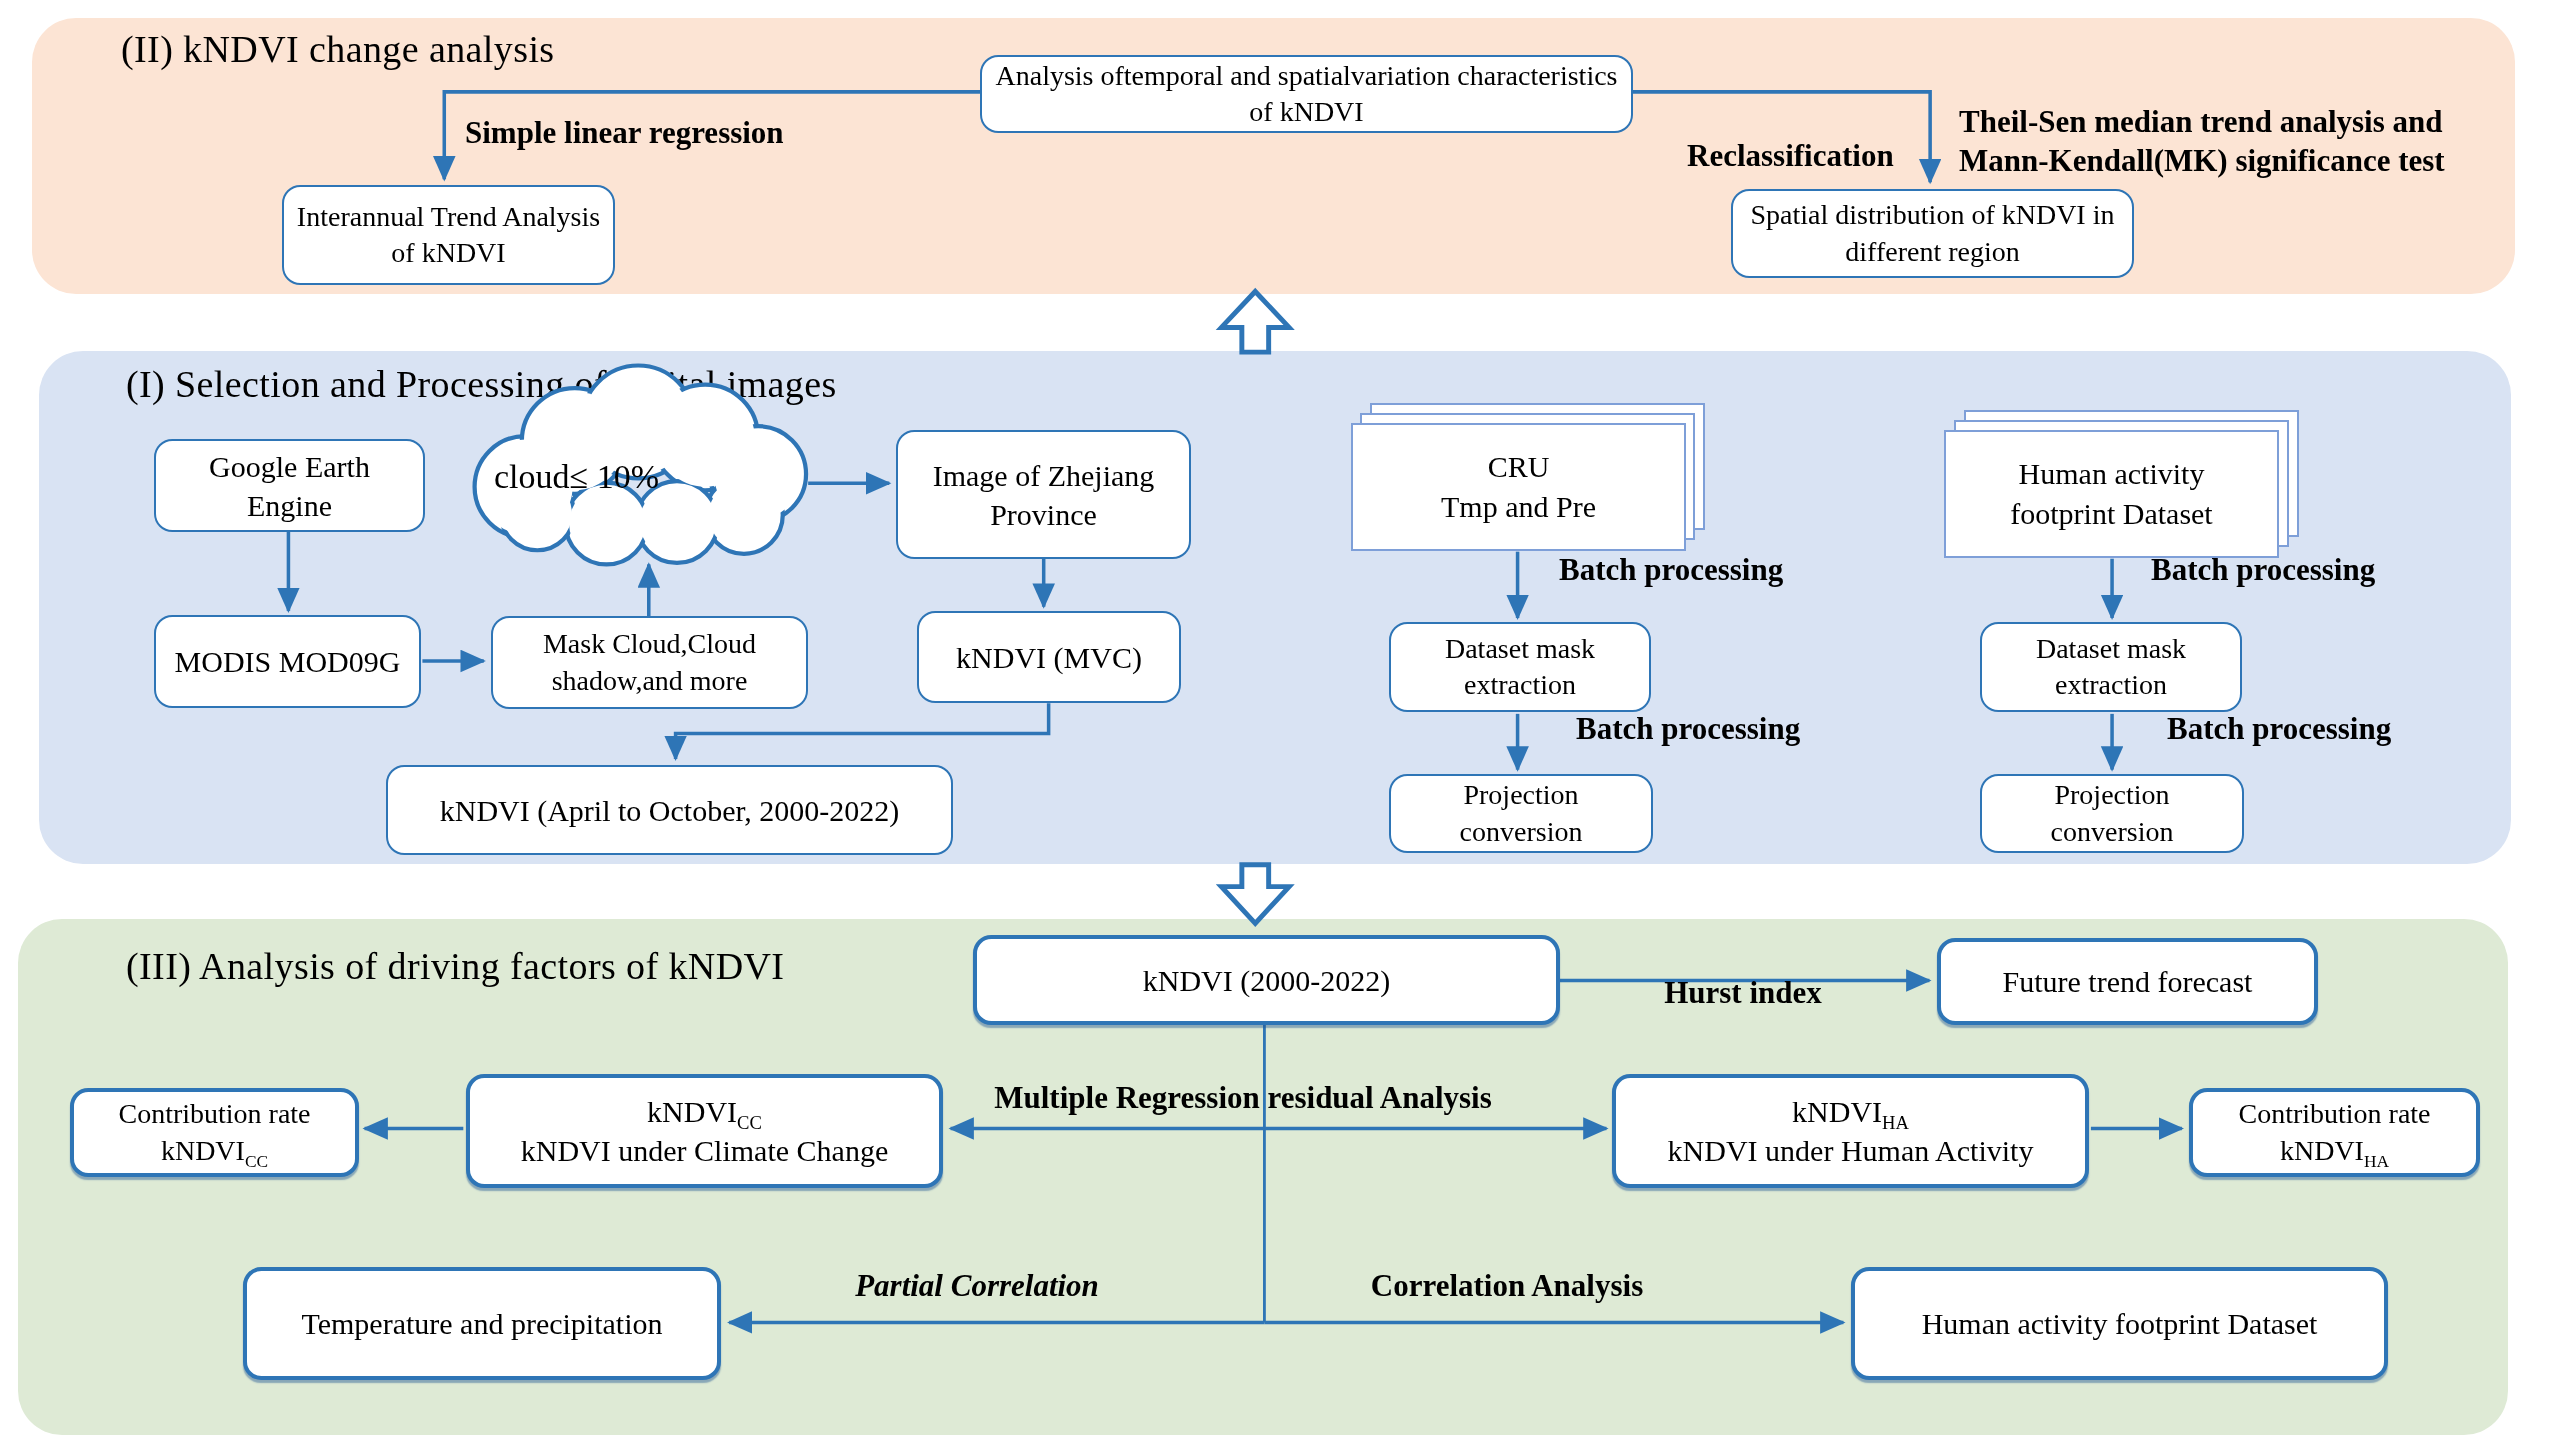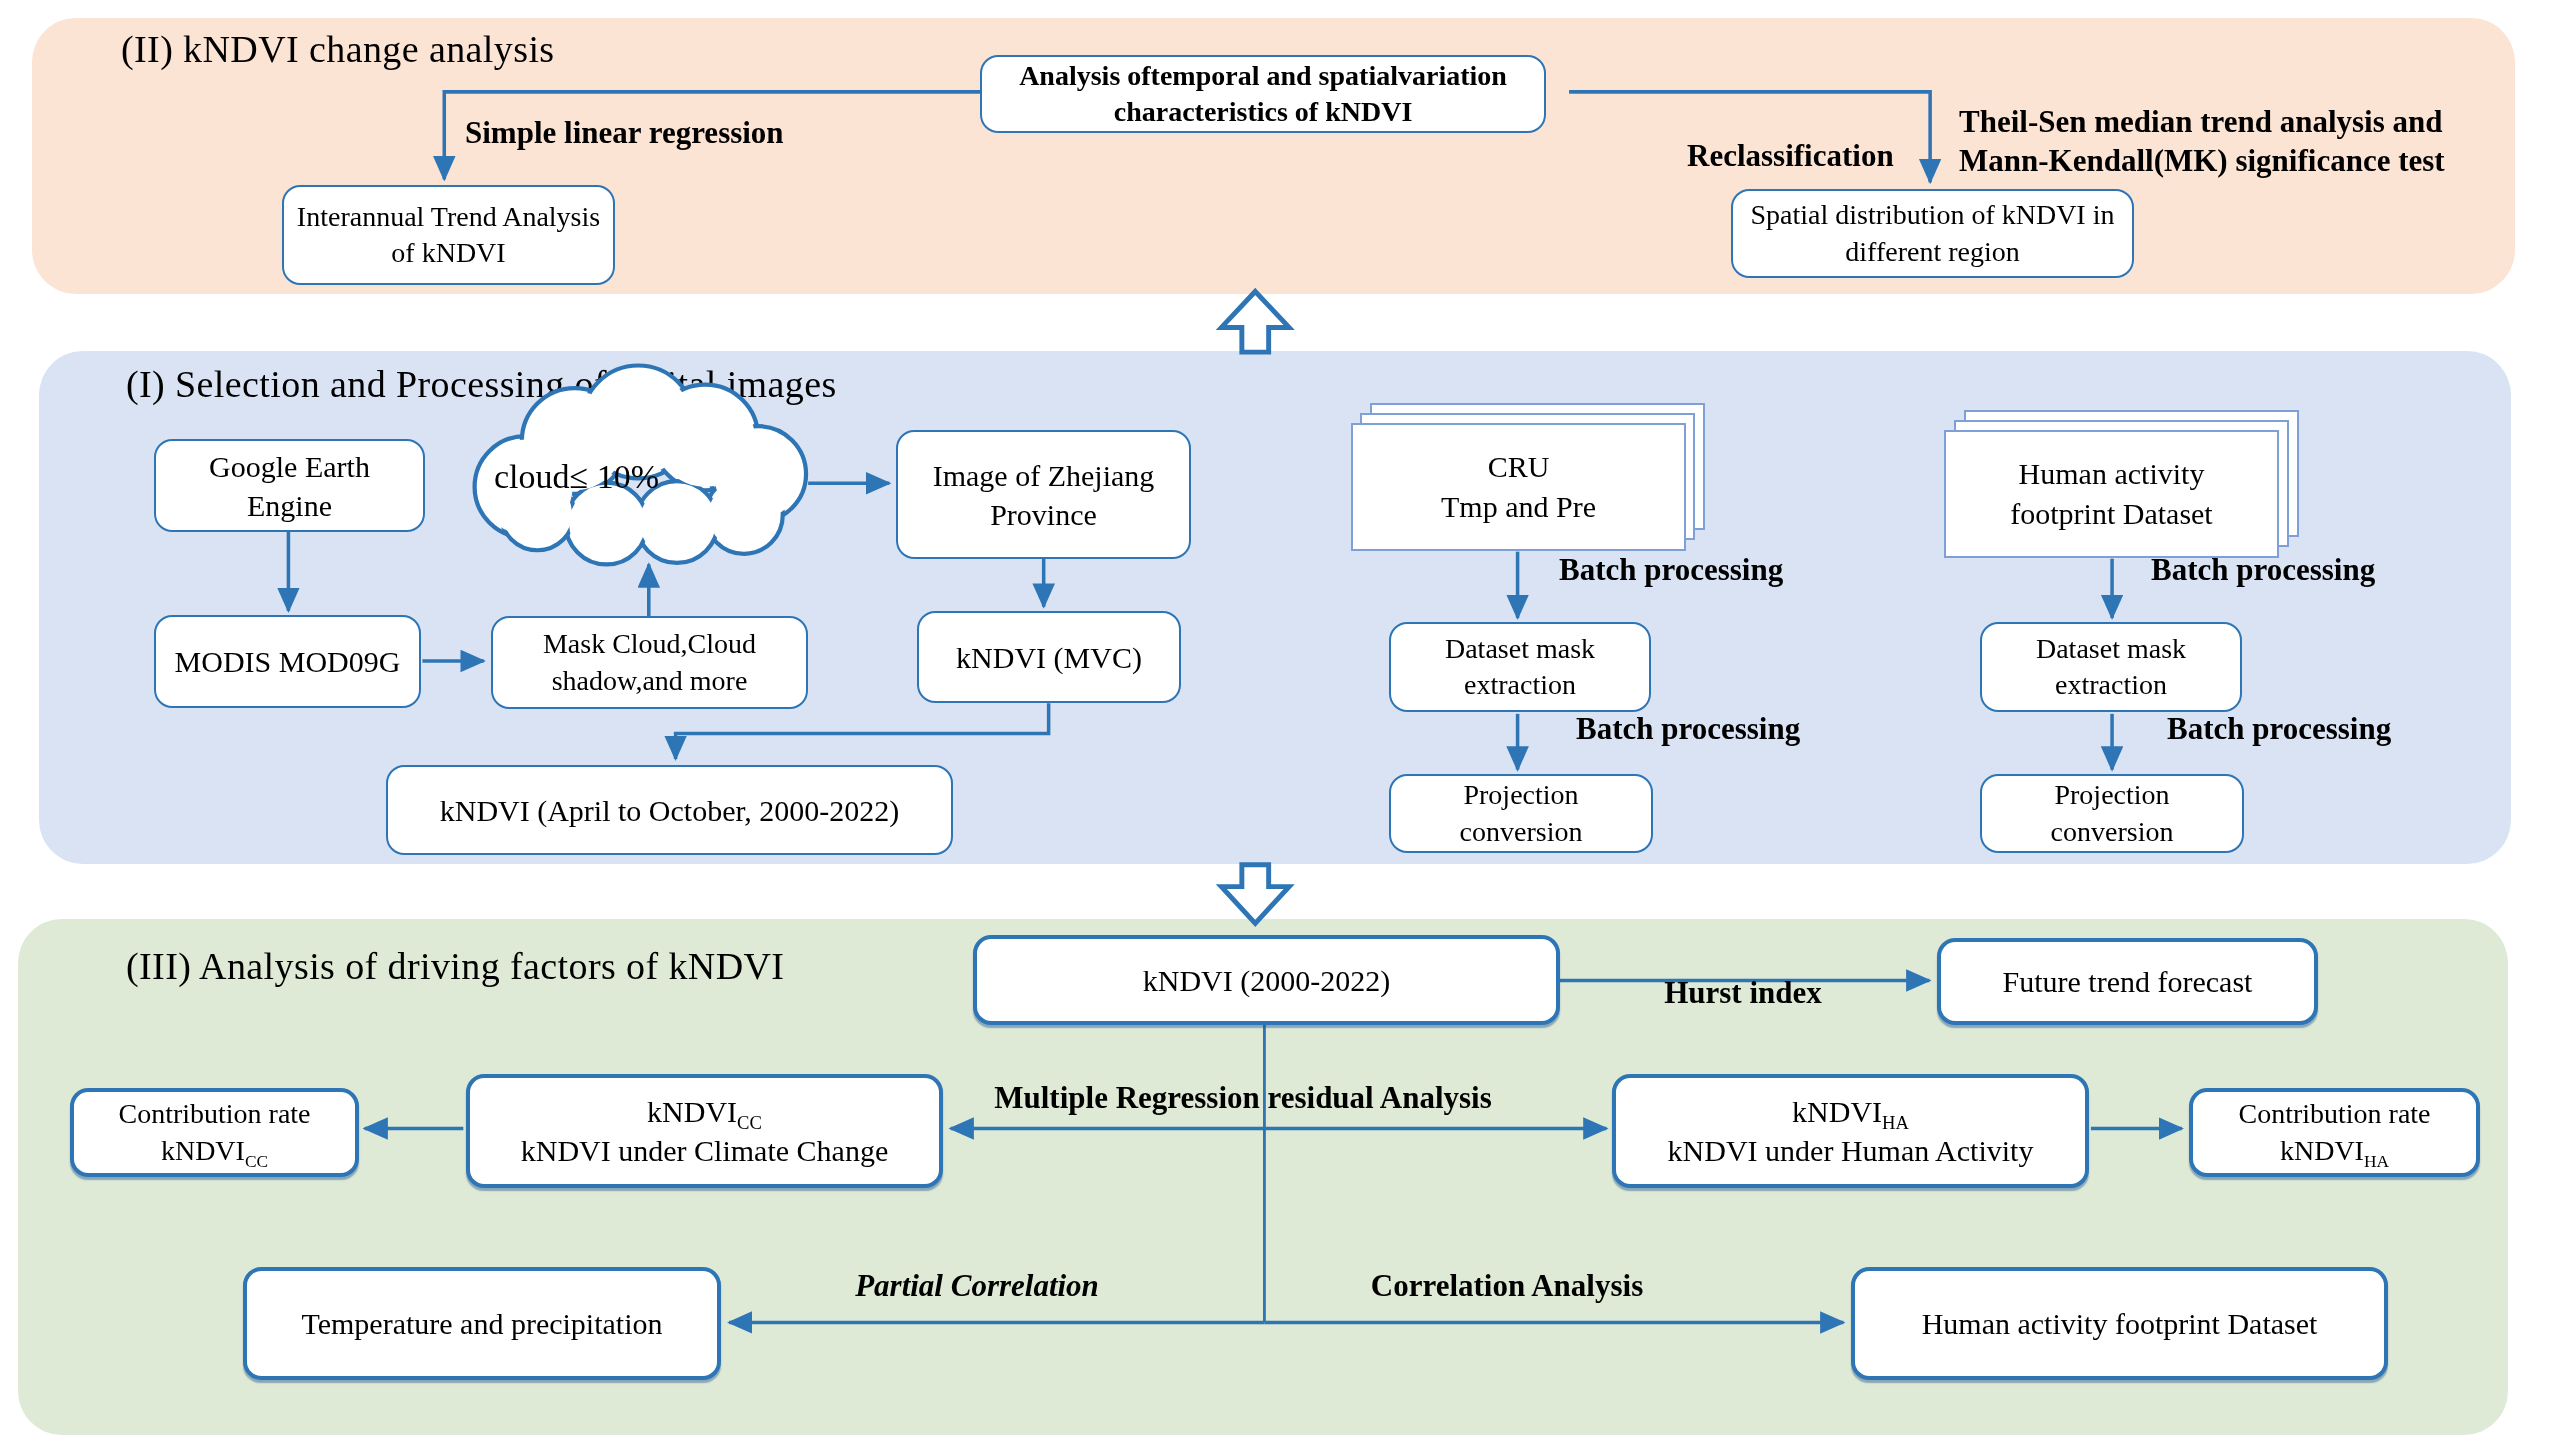--- a/index.html
+++ b/index.html
@@ -87,21 +87,21 @@
       <path d="M1793 1875 H1034" marker-end="url(#ah)"></path>
       <path d="M1793 1875 H2614" marker-end="url(#ah)"></path>
     </g>
 
     <path d="M1780 413 L1828 464 L1799 464 L1799 499 L1761 499 L1761 464 L1732 464 Z" fill="#ffffff" stroke="#2e75b6" stroke-width="7" stroke-linejoin="miter"></path>
     <path d="M1780 1309 L1732 1257 L1761 1257 L1761 1226 L1799 1226 L1799 1257 L1828 1257 Z" fill="#ffffff" stroke="#2e75b6" stroke-width="7" stroke-linejoin="miter"></path>
   </svg>
 
   <div class="ttl" style="left:121px;top:27px;">(II) kNDVI change analysis</div>
 
-  <div class="bx" style="left:980px;top:55px;width:566px;height:78px;font-size:28px;font-weight:bold;">
+  <div class="bx" style="left:980px;top:55px;width:653px;height:78px;font-size:28px;">
     <span>Analysis oftemporal and spatialvariation characteristics of kNDVI</span>
   </div>
 
   <div class="lbl" style="left:465px;top:115px;">Simple linear regression</div>
 
   <div class="bx" style="left:282px;top:185px;width:333px;height:100px;font-size:28px;">
     <span>Interannual Trend Analysis of  kNDVI</span>
   </div>
 
   <div class="lbl" style="left:1687px;top:138px;">Reclassification</div>

